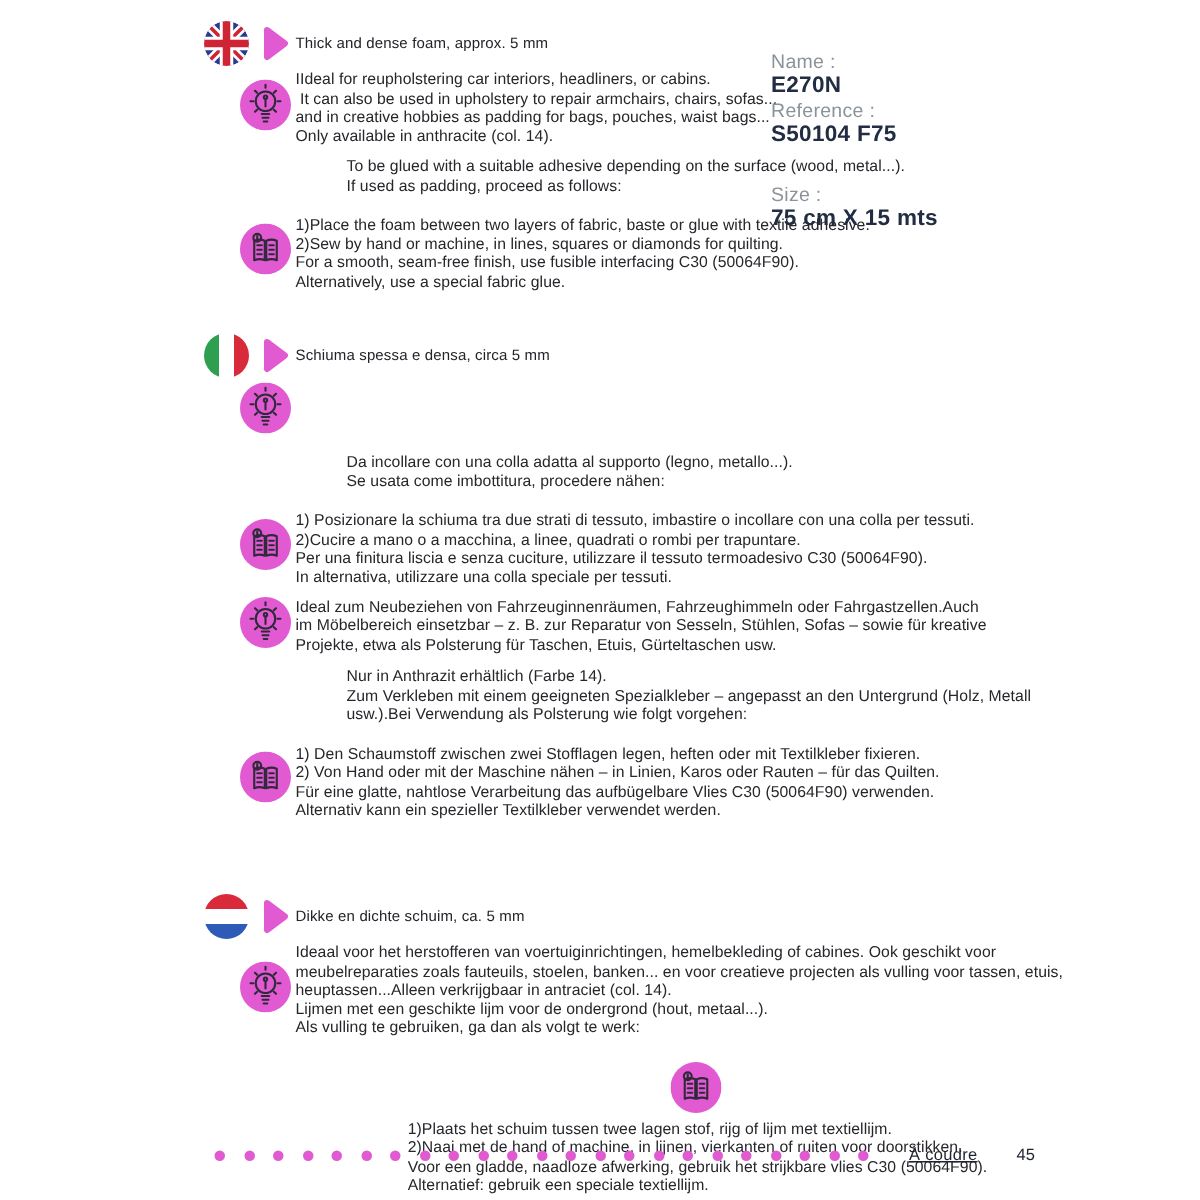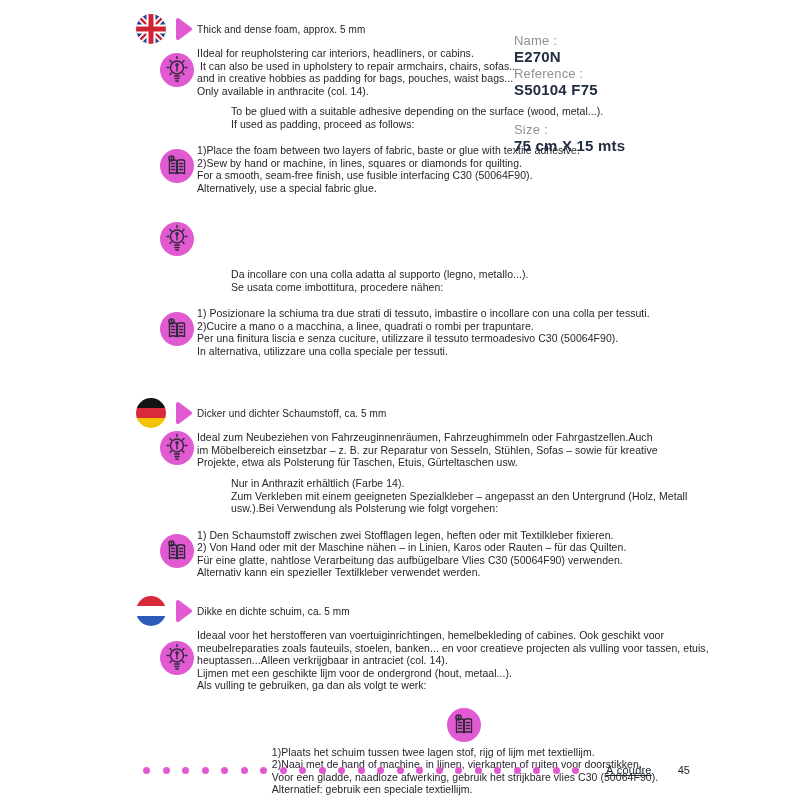--- a/index.html
+++ b/index.html
@@ -103,20 +103,29 @@
         </svg>
       </span>
       <p class="lines">1)Place the foam between two layers of fabric, baste or glue with textile adhesive.
 2)Sew by hand or machine, in lines, squares or diamonds for quilting.
 For a smooth, seam-free finish, use fusible interfacing C30 (50064F90).
 Alternatively, use a special fabric glue.</p>
     </div>
   </section>
 
   <section class="lang-section" style="top:222px">
+    <div class="section-header">
+      <span class="flag flag-it"></span>
+      <span class="tri">
+        <svg width="18" height="24" viewBox="0 0 18 24">
+            <path d="M3 3 L15 12 L3 21 Z" fill="var(--accent)" stroke="var(--accent)" stroke-width="4" stroke-linejoin="round"></path>
+          </svg>
+      </span>
+      <h2 class="section-title">Schiuma spessa e densa, circa 5 mm</h2>
+    </div>
     <div class="row intro-row">
       <span class="icon-col">
         <svg width="34" height="34" viewBox="0 0 34 34">
           <circle cx="17" cy="17" r="17" fill="var(--accent)"></circle>
           <g stroke="#2e2a3a" stroke-width="1.4" fill="none" stroke-linecap="round">
             <circle cx="17" cy="14.5" r="6.5"></circle>
             <path d="M14.5 23 h5 M15 25.5 h4 M15.8 28 h2.4"></path>
             <path d="M17 5.5 v-2 M9 14.5 h-2 M27 14.5 h-2 M11.4 8.9 l-1.4-1.4 M22.6 8.9 l1.4-1.4 M11.4 20.1 l-1.4 1.4 M22.6 20.1 l1.4 1.4"></path>
             <circle cx="17" cy="11.8" r="1.1"></circle>
             <path d="M17 13.5 v4.5"></path>
@@ -140,29 +149,20 @@
         </svg>
       </span>
       <p class="lines">1) Posizionare la schiuma tra due strati di tessuto, imbastire o incollare con una colla per tessuti.
 2)Cucire a mano o a macchina, a linee, quadrati o rombi per trapuntare.
 Per una finitura liscia e senza cuciture, utilizzare il tessuto termoadesivo C30 (50064F90).
 In alternativa, utilizzare una colla speciale per tessuti.</p>
     </div>
   </section>
 
   <section class="lang-section" style="top:398px">
-    <div class="section-header">
-      <span class="flag flag-de"></span>
-      <span class="tri">
-        <svg width="18" height="24" viewBox="0 0 18 24">
-            <path d="M3 3 L15 12 L3 21 Z" fill="var(--accent)" stroke="var(--accent)" stroke-width="4" stroke-linejoin="round"></path>
-          </svg>
-      </span>
-      <h2 class="section-title">Dicker und dichter Schaumstoff, ca. 5 mm</h2>
-    </div>
     <div class="row intro-row">
       <span class="icon-col">
         <svg width="34" height="34" viewBox="0 0 34 34">
           <circle cx="17" cy="17" r="17" fill="var(--accent)"></circle>
           <g stroke="#2e2a3a" stroke-width="1.4" fill="none" stroke-linecap="round">
             <circle cx="17" cy="14.5" r="6.5"></circle>
             <path d="M14.5 23 h5 M15 25.5 h4 M15.8 28 h2.4"></path>
             <path d="M17 5.5 v-2 M9 14.5 h-2 M27 14.5 h-2 M11.4 8.9 l-1.4-1.4 M22.6 8.9 l1.4-1.4 M11.4 20.1 l-1.4 1.4 M22.6 20.1 l1.4 1.4"></path>
             <circle cx="17" cy="11.8" r="1.1"></circle>
             <path d="M17 13.5 v4.5"></path>

